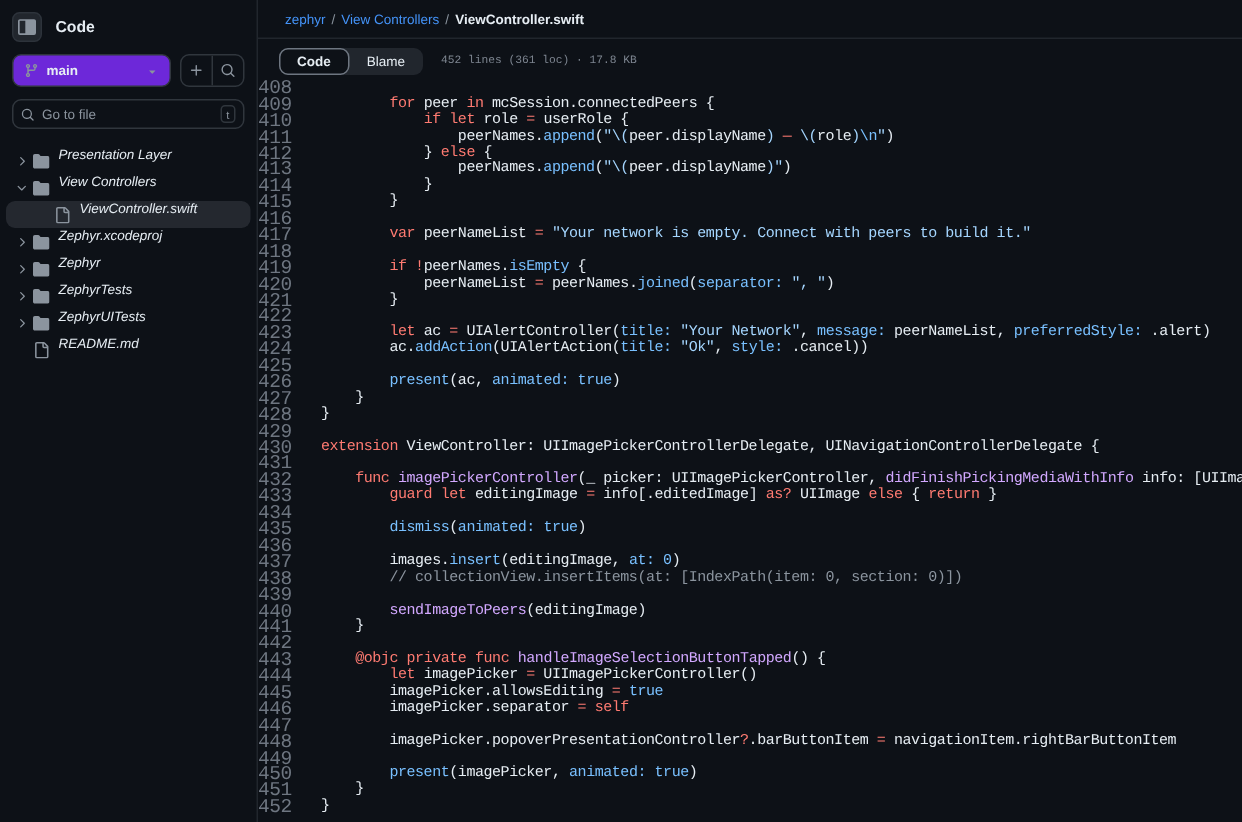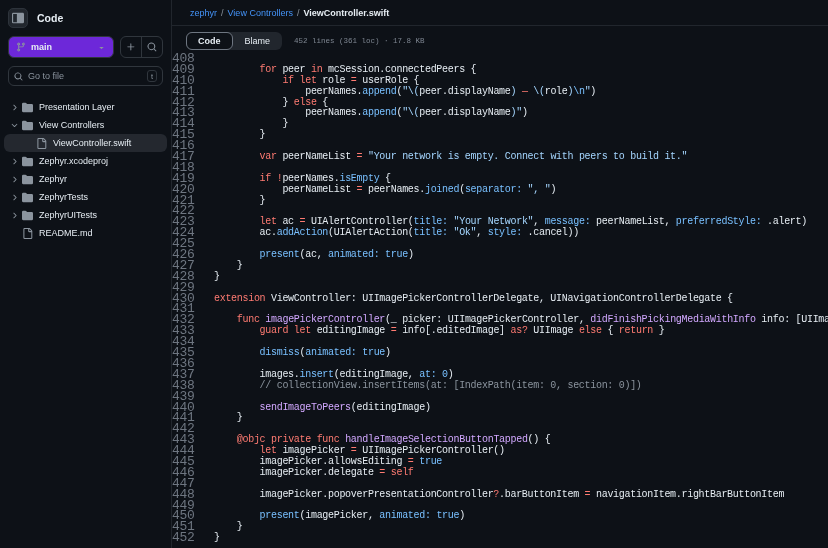--- a/index.html
+++ b/index.html
@@ -17,21 +17,21 @@
   .sb-controls { display:flex; gap:6px; padding:2px 8px 6px 8px; }
   .branch-btn { flex:1; height:22px; border:1px solid #30363d; border-radius:6px; background:#6d28d9; display:flex; align-items:center; gap:5px; padding:0 7px; color:#e6edf3; cursor:pointer; }
   .branch-btn .bname { font-size:9px; font-weight:600; flex:1; text-align:left; }
   .btn-group { height:22px; border:1px solid #30363d; border-radius:6px; display:flex; align-items:stretch; overflow:hidden; }
   .btn-group .gbtn { width:20px; display:flex; align-items:center; justify-content:center; color:#8b949e; cursor:pointer; }
   .btn-group .gdiv { width:1px; background:#30363d; }
   .goto-file { margin:2px 8px 8px 8px; height:20px; border:1px solid #30363d; border-radius:6px; display:flex; align-items:center; gap:5px; padding:0 5px; color:#8b949e; cursor:text; }
   .goto-file .ph { font-size:9px; color:#8b949e; flex:1; }
   .kbd { font-size:7.5px; line-height:1; color:#8b949e; border:1px solid #30363d; border-radius:3px; padding:2px 3px 1px 3px; background:#0d1117; }
   .tree { padding:4px 4px; }
-  .tree-row { display:flex; align-items:center; height:18px; border-radius:6px; padding:0 4px; cursor:pointer; }
+  .tree-row { display:flex; height:18px; border-radius:6px; padding:0 4px; cursor:pointer;font-style:italic; }
   .tree-row.selected { background:rgba(177,186,196,0.14); }
   .tree-row .chev { width:12px; display:flex; align-items:center; justify-content:center; color:#8b949e; }
   .tree-row .ficon { width:14px; display:flex; align-items:center; justify-content:center; color:#8b949e; margin-right:5px; }
   .tree-row .tlabel { font-size:9px; color:#e6edf3; white-space:nowrap; }
   .tree-row.depth1 { padding-left:18px; }
   
   .main { flex:1; min-width:0; display:flex; flex-direction:column; }
   .crumb-bar { height:26px; display:flex; align-items:center; padding:0 18px; border-bottom:1px solid #21262d; font-size:9px; white-space:nowrap; }
   .crumb-bar a { text-decoration:none; cursor:pointer; }
   .crumb-sep { color:#8b949e; margin:0 4px; }
@@ -258,21 +258,21 @@
       <div class="code-line"><span class="lnum">436</span><span class="ltext"></span></div>
       <div class="code-line"><span class="lnum">437</span><span class="ltext">        <span class="tk-p">images.</span><span class="tk-c">insert</span><span class="tk-p">(editingImage, </span><span class="tk-c">at:</span><span class="tk-p"> </span><span class="tk-c">0</span><span class="tk-p">)</span></span></div>
       <div class="code-line"><span class="lnum">438</span><span class="ltext">        <span class="tk-m">// collectionView.insertItems(at: [IndexPath(item: 0, section: 0)])</span></span></div>
       <div class="code-line"><span class="lnum">439</span><span class="ltext"></span></div>
       <div class="code-line"><span class="lnum">440</span><span class="ltext">        <span class="tk-d">sendImageToPeers</span><span class="tk-p">(editingImage)</span></span></div>
       <div class="code-line"><span class="lnum">441</span><span class="ltext">    <span class="tk-p">}</span></span></div>
       <div class="code-line"><span class="lnum">442</span><span class="ltext"></span></div>
       <div class="code-line"><span class="lnum">443</span><span class="ltext">    <span class="tk-k">@objc</span><span class="tk-p"> </span><span class="tk-k">private</span><span class="tk-p"> </span><span class="tk-k">func</span><span class="tk-p"> </span><span class="tk-d">handleImageSelectionButtonTapped</span><span class="tk-p">() {</span></span></div>
       <div class="code-line"><span class="lnum">444</span><span class="ltext">        <span class="tk-k">let</span><span class="tk-p"> imagePicker </span><span class="tk-k">=</span><span class="tk-p"> UIImagePickerController()</span></span></div>
       <div class="code-line"><span class="lnum">445</span><span class="ltext">        <span class="tk-p">imagePicker.allowsEditing </span><span class="tk-k">=</span><span class="tk-p"> </span><span class="tk-c">true</span></span></div>
-      <div class="code-line"><span class="lnum">446</span><span class="ltext">        <span class="tk-p">imagePicker.delegate </span><span class="tk-k">=</span><span class="tk-p"> </span><span class="tk-k">self</span></span></div>
+      <div class="code-line"><span class="lnum">446</span><span class="ltext">        <span class="tk-p">imagePicker.separator </span><span class="tk-k">=</span><span class="tk-p"> </span><span class="tk-k">self</span></span></div>
       <div class="code-line"><span class="lnum">447</span><span class="ltext"></span></div>
       <div class="code-line"><span class="lnum">448</span><span class="ltext">        <span class="tk-p">imagePicker.popoverPresentationController</span><span class="tk-k">?</span><span class="tk-p">.barButtonItem </span><span class="tk-k">=</span><span class="tk-p"> navigationItem.rightBarButtonItem</span></span></div>
       <div class="code-line"><span class="lnum">449</span><span class="ltext"></span></div>
       <div class="code-line"><span class="lnum">450</span><span class="ltext">        <span class="tk-c">present</span><span class="tk-p">(imagePicker, </span><span class="tk-c">animated:</span><span class="tk-p"> </span><span class="tk-c">true</span><span class="tk-p">)</span></span></div>
       <div class="code-line"><span class="lnum">451</span><span class="ltext">    <span class="tk-p">}</span></span></div>
       <div class="code-line"><span class="lnum">452</span><span class="ltext"><span class="tk-p">}</span></span></div>
     </div>
 </div>
 
 </body></html>

